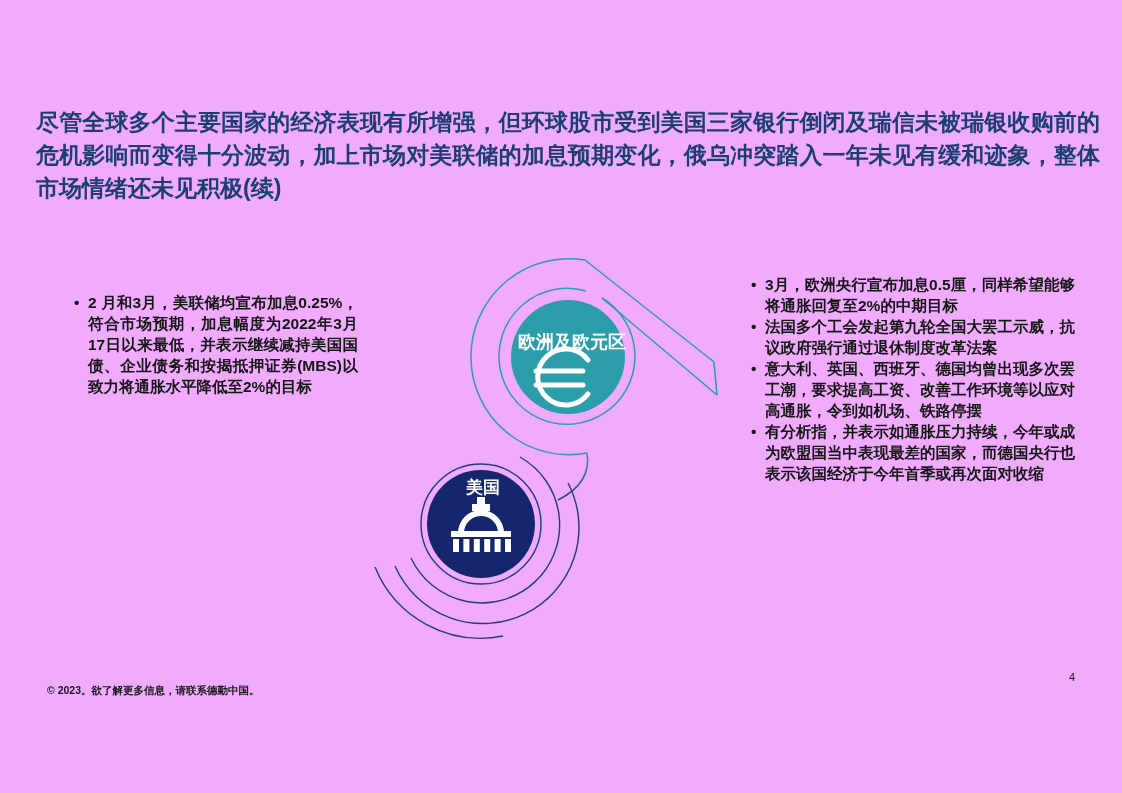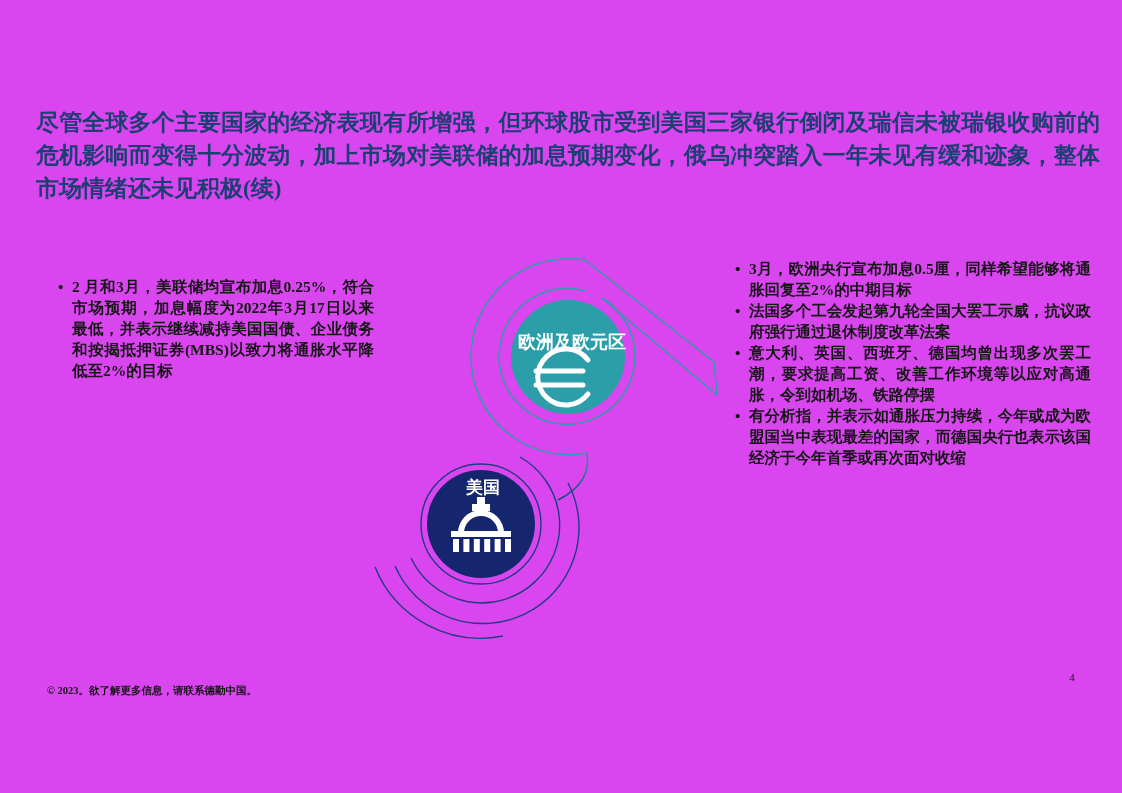--- a/index.html
+++ b/index.html
@@ -1,31 +1,31 @@
 <!DOCTYPE html>
 <html><head>
 <meta charset="utf-8">
 <style>
   html,body { margin:0; padding:0; background:#ffffff; }
   .slide {
-    position:relative; width:1122px; height:793px; background:#d946ef;
-    font-family:Liberation Serif, serif; overflow:hidden;
+    position:relative; width:1122px; height:793px; background:#f0abfc;
+    font-family:Liberation Sans, sans-serif; overflow:hidden;
   }
   .title {
     position:absolute; left:36px; top:106px; width:1064px;
     font-size:23px; line-height:33px; font-weight:bold; color:#1d3e73;
     text-align:justify;
   }
   .col {
     position:absolute; font-size:15.5px; line-height:21px; font-weight:bold;
     color:#161616; text-align:justify;
   }
   .col-left  { left:56px;  top:276px; width:318px; }
   .col-right { left:733px; top:258px; width:358px; }
-  ul.bullets { margin:0; padding:0; list-style:none; }
+  ul.bullets { margin:16px; padding:0; list-style:none; }
   ul.bullets li { position:relative; padding-left:16px; }
   ul.bullets li::before { content:"\2022"; position:absolute; left:2px; }
   .footer {
     position:absolute; left:47px; top:684px; font-size:10.5px;
     font-weight:bold; color:#161616;
   }
   .page-num {
     position:absolute; left:1062px; top:671px; width:20px; text-align:center;
     font-size:11px; color:#161616;
   }

